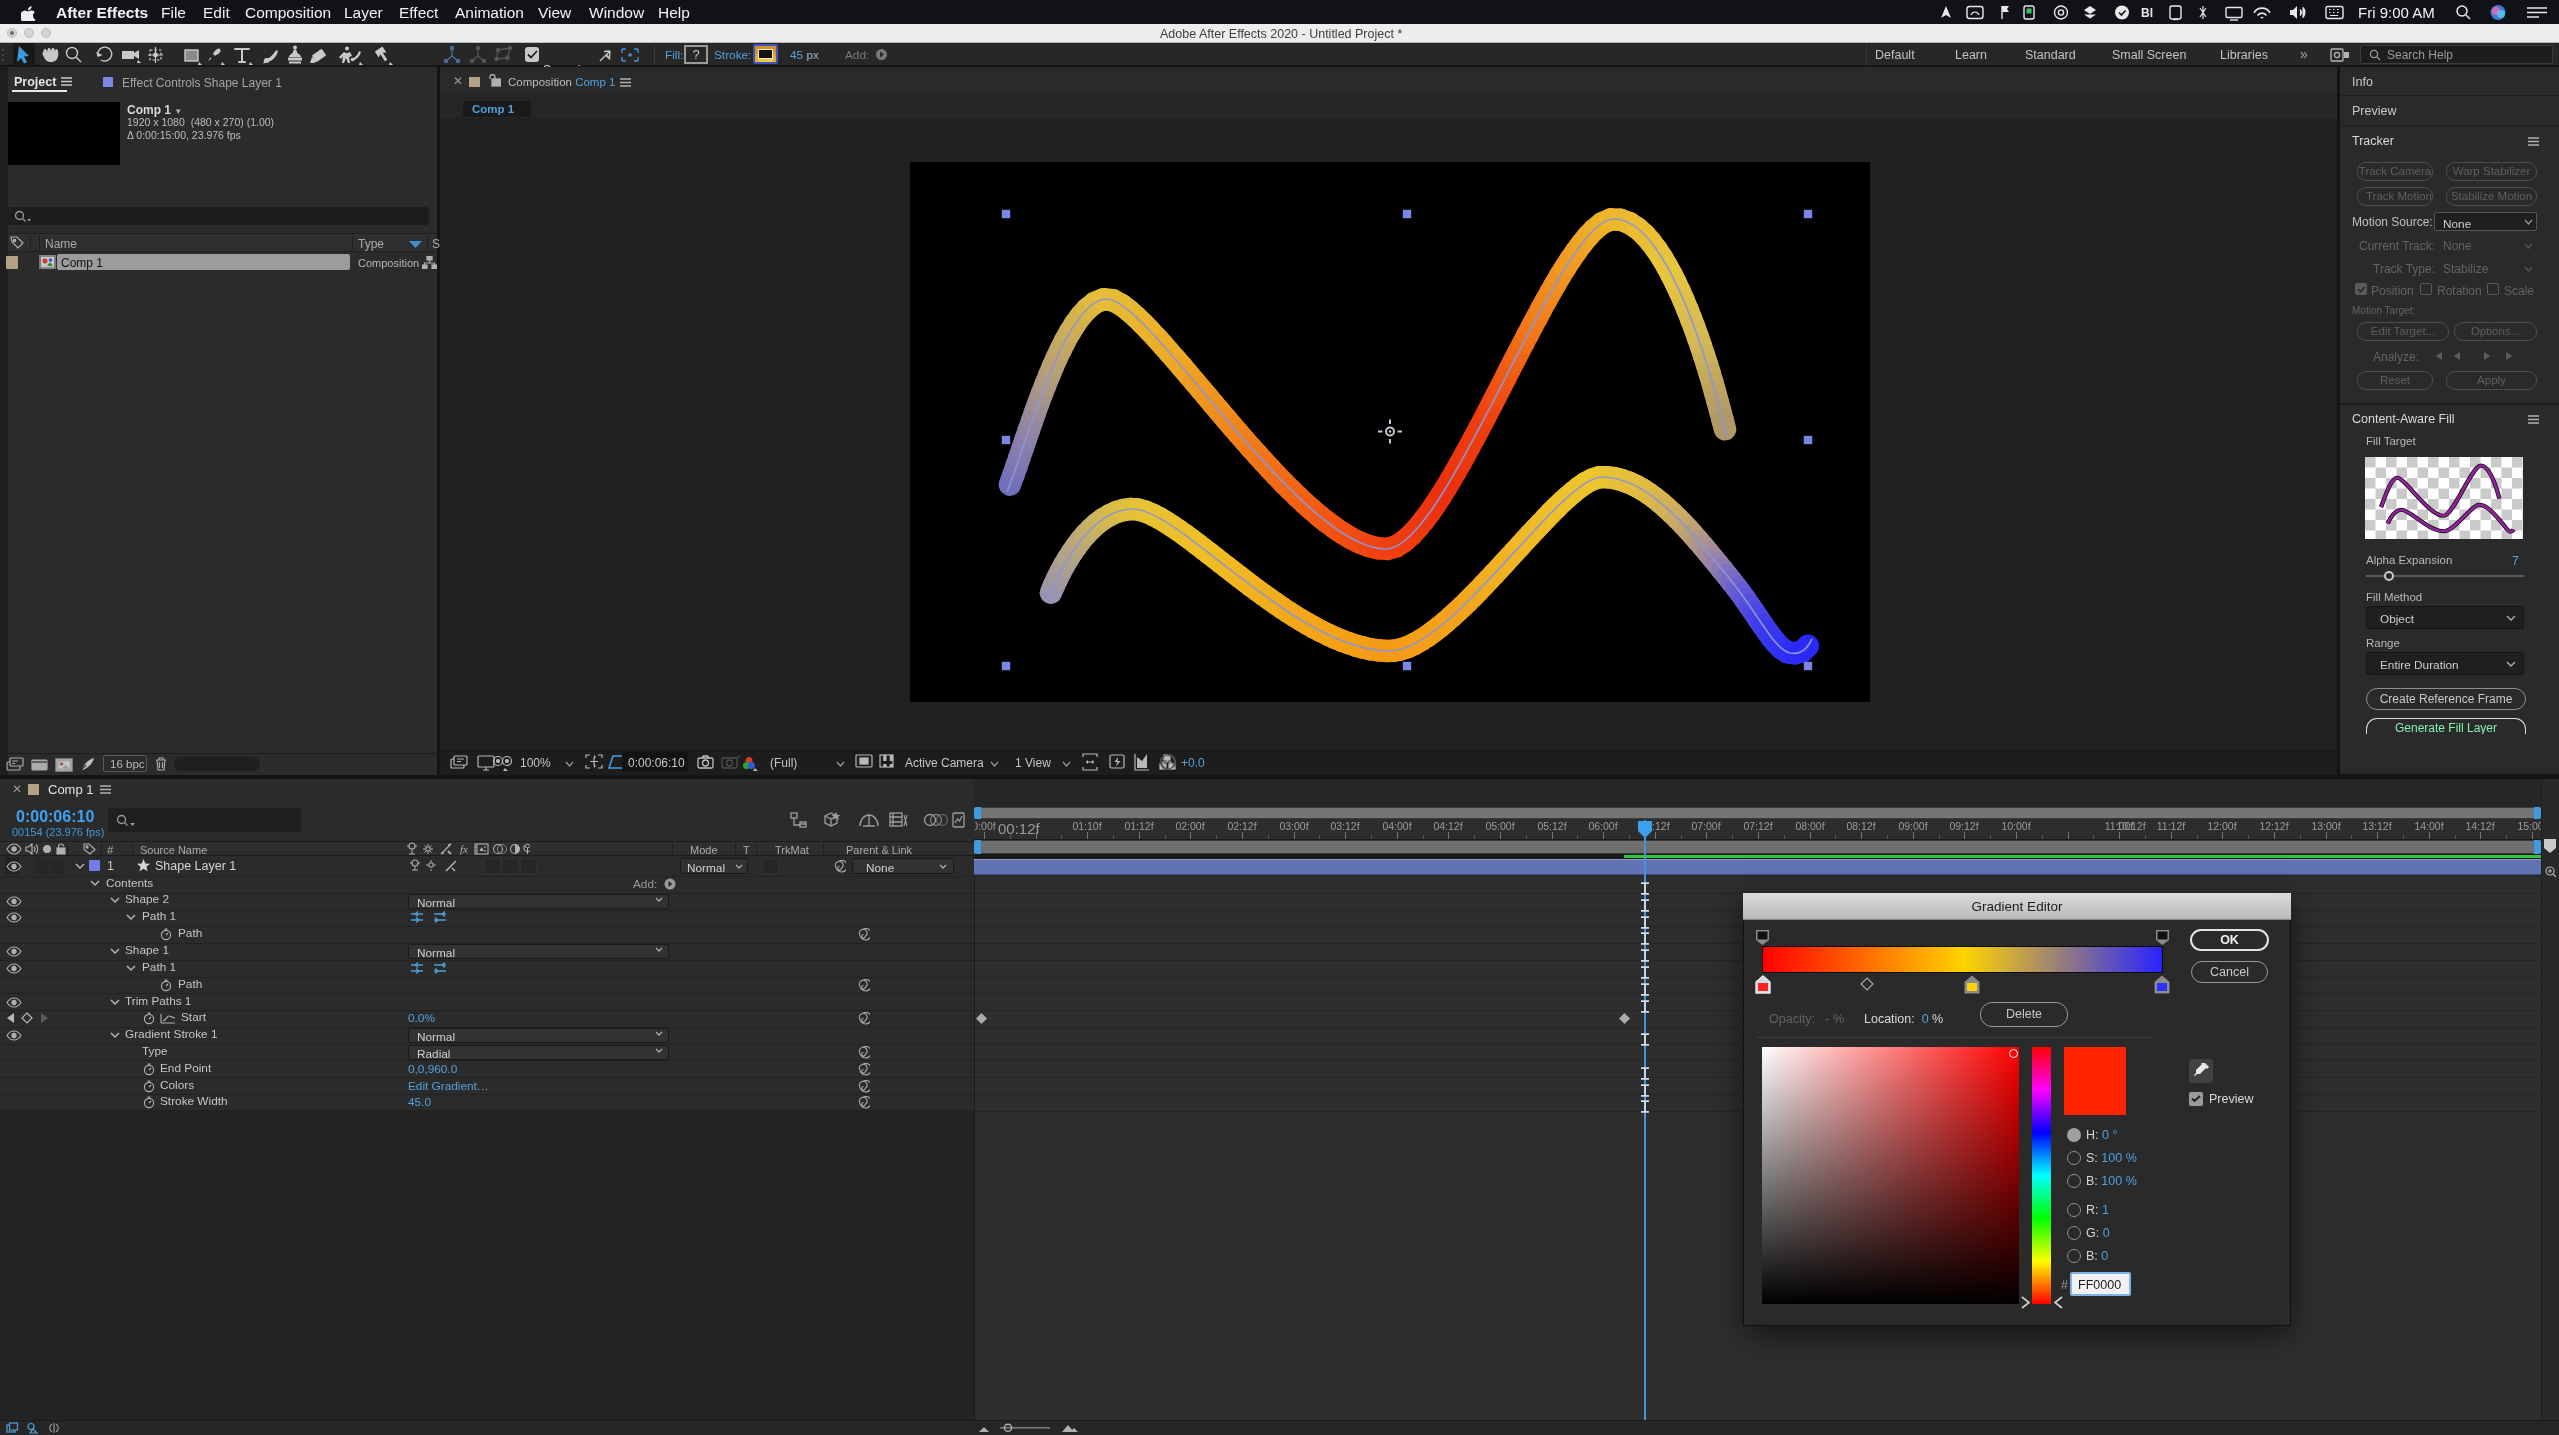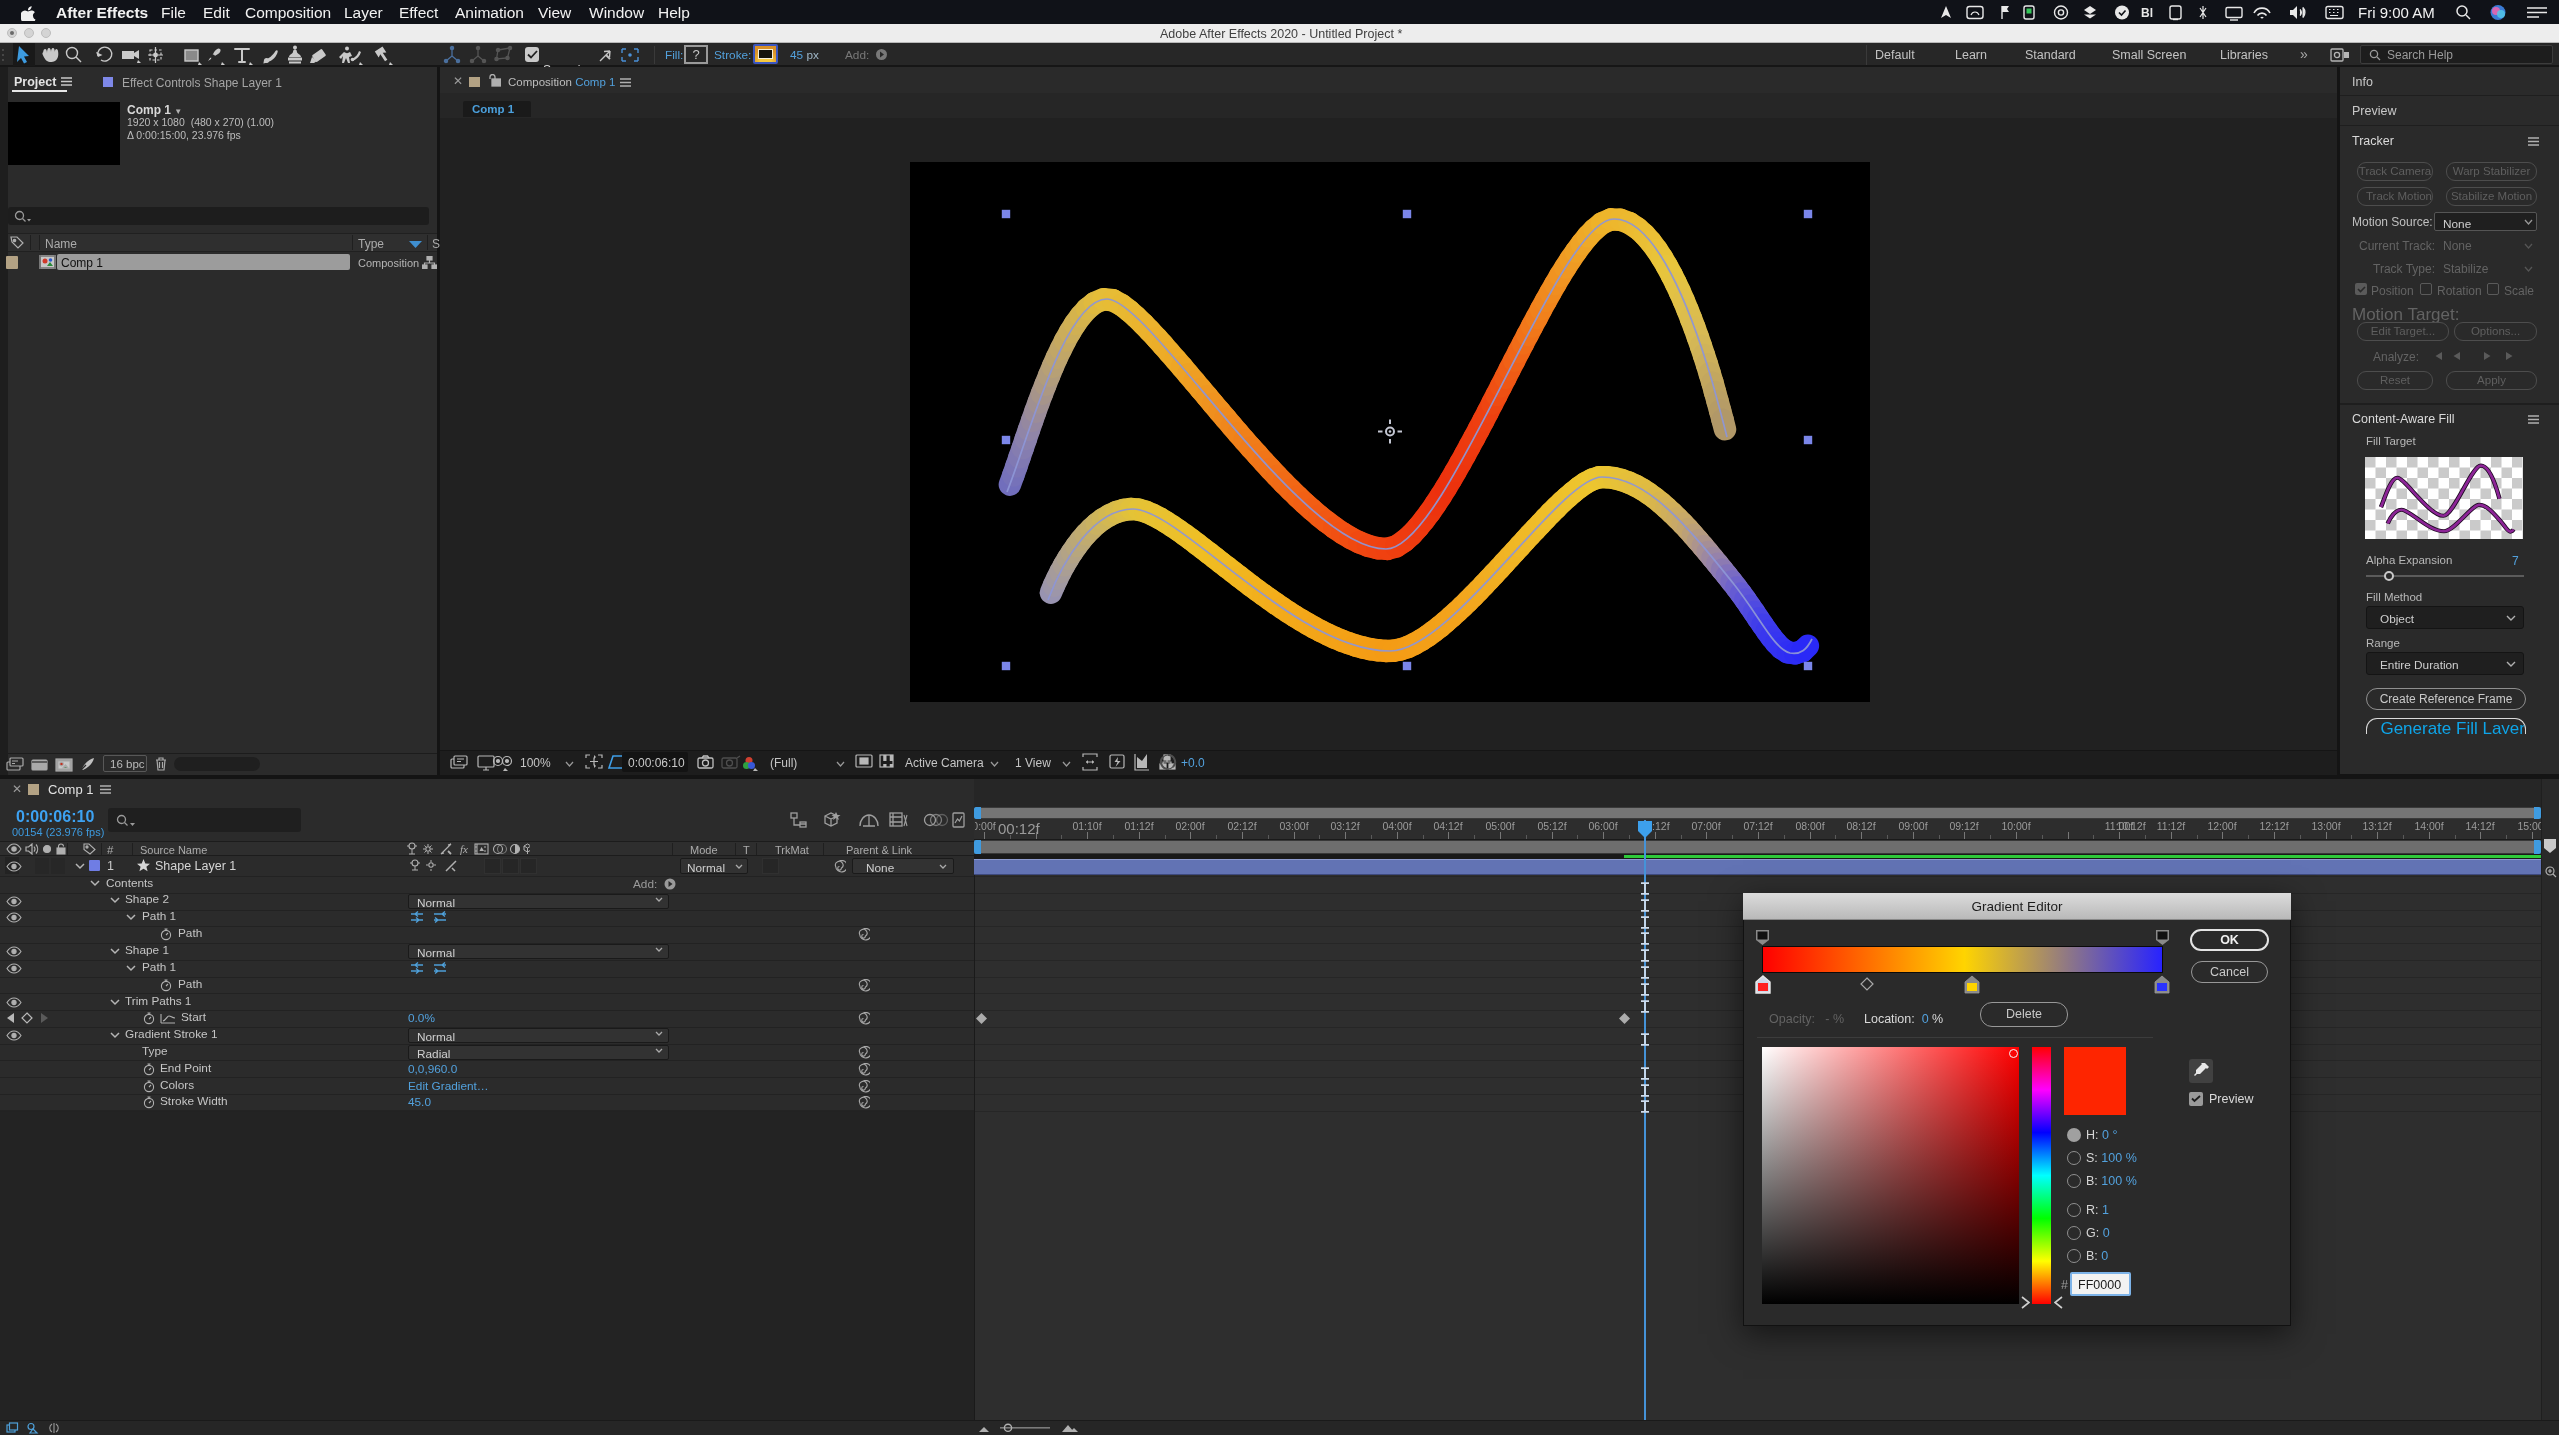--- a/index.html
+++ b/index.html
@@ -661,21 +661,21 @@
   </svg>
 <div class="a" style="left:2355px;top:283px;width:12px;height:12px;background:#5a5a5a;border-radius:2px"></div>
 <svg class="a" style="left:2357px;top:286px" width="9" height="7" viewBox="0 0 9 7">
     <path d="M1 3l2.5 2.5L8 1" stroke="#2a2a2a" stroke-width="1.6" fill="none"></path>
   </svg>
 <div class="tx gr" style="left:2371px;top:285px;font-size:12px">Position</div>
 <div class="a" style="left:2420px;top:283px;width:12px;height:12px;border:1px solid #5a5a5a;border-radius:2px"></div>
 <div class="tx gr" style="left:2437px;top:285px;font-size:12px">Rotation</div>
 <div class="a" style="left:2487px;top:283px;width:12px;height:12px;border:1px solid #5a5a5a;border-radius:2px"></div>
 <div class="tx gr" style="left:2504px;top:285px;font-size:12px">Scale</div>
-<div class="tx gr" style="left:2352px;top:306px;font-size:17px">Motion Target:</div>
+<div class="tx gr" style="left:2352px;top:306px;font-size:10px">Motion Target:</div>
 <div class="a" style="left:2357px;top:322px;width:92px;height:19px;border:1px solid #4d4d4d;border-radius:9px;color:#5f5f5f;font-size:11.5px;text-align:center;line-height:17px">Edit Target...</div>
 <div class="a" style="left:2454px;top:322px;width:83px;height:19px;border:1px solid #4d4d4d;border-radius:9px;color:#5f5f5f;font-size:11.5px;text-align:center;line-height:17px">Options...</div>
 <div class="tx gr" style="left:2373px;top:351px;font-size:12px">Analyze:</div>
 <svg class="a" style="left:2432px;top:351px" width="92" height="10" viewBox="0 0 92 10" fill="#5a5a5a">
 <path d="M2 1v8M10 1L3.5 5l6.5 4z"></path>
     <path d="M28 1l-6.5 4 6.5 4z"></path>
     <path d="M52 1l6.5 4-6.5 4z"></path>
     <path d="M74 1l6.5 4-6.5 4zM82 1v8"></path>
 </svg>
 <div class="a" style="left:2357px;top:371px;width:76px;height:19px;border:1px solid #4d4d4d;border-radius:9px;color:#5f5f5f;font-size:11.5px;text-align:center;line-height:17px">Reset</div>
@@ -714,21 +714,21 @@
     <path d="M1 1l4 4l4-4" stroke="#b0b0b0" stroke-width="1.4" fill="none"></path>
   </svg>
 <div class="tx" style="left:2366px;top:638px;color:#b8b8b8;font-size:11.5px">Range</div>
 <div class="a ddl" style="left:2366px;top:652px;width:158px;height:23px;background:#1f1f1f;border-color:#141414;border-radius:3px">
     <span style="position:absolute;left:13px;top:5px">Entire Duration</span>
   </div>
 <svg class="a" style="left:2506px;top:661px" width="10" height="6" viewBox="0 0 10 6">
     <path d="M1 1l4 4l4-4" stroke="#b0b0b0" stroke-width="1.4" fill="none"></path>
   </svg>
 <div class="a" style="left:2366px;top:688px;width:160px;height:22px;border:1.5px solid #8f8f8f;border-radius:11px;color:#c9c9c9;font-size:12px;text-align:center;line-height:20px">Create Reference Frame</div>
-<div class="a" style="left:2366px;top:718px;width:160px;height:16px;border:1.5px solid #dadada;border-bottom:none;border-radius:11px 11px 0 0;color:#0ea5e9;font-size:17px;text-align:right;line-height:19px;overflow:hidden">Generate Fill Layer</div>
+<div class="a" style="left:2366px;top:718px;width:160px;height:16px;border:1.5px solid #dadada;border-bottom:none;border-radius:11px 11px 0 0;color:#86efac;font-size:12px;text-align:center;line-height:19px;overflow:hidden">Generate Fill Layer</div>
 <div class="a" style="left:0;top:775px;width:2559px;height:4px;background:#141414"></div>
 <div class="a" style="left:0;top:779px;width:2559px;height:641px;background:#2b2b2b"></div>
 <div class="a" style="left:974px;top:779px;width:1567px;height:641px;background:#2e2e2e"></div>
 <div class="a" style="left:2541px;top:779px;width:18px;height:641px;background:#292929;border-left:1px solid #1f1f1f"></div>
 <div class="a" style="left:0;top:1110px;width:974px;height:310px;background:#232323"></div>
 <div class="tx" style="left:12px;top:783px;color:#9a9a9a;font-size:12px">✕</div>
 <div class="a" style="left:28px;top:784px;width:11px;height:11px;background:#b3a284"></div>
 <div class="tx" style="left:48px;top:783px;color:#e2e2e2;font-size:13px">Comp 1</div>
 <svg class="a" style="left:100px;top:785px" width="11" height="9" viewBox="0 0 11 9" stroke="#b0b0b0" stroke-width="1.3">
     <path d="M0 1h11M0 4.5h11M0 8h11"></path>

